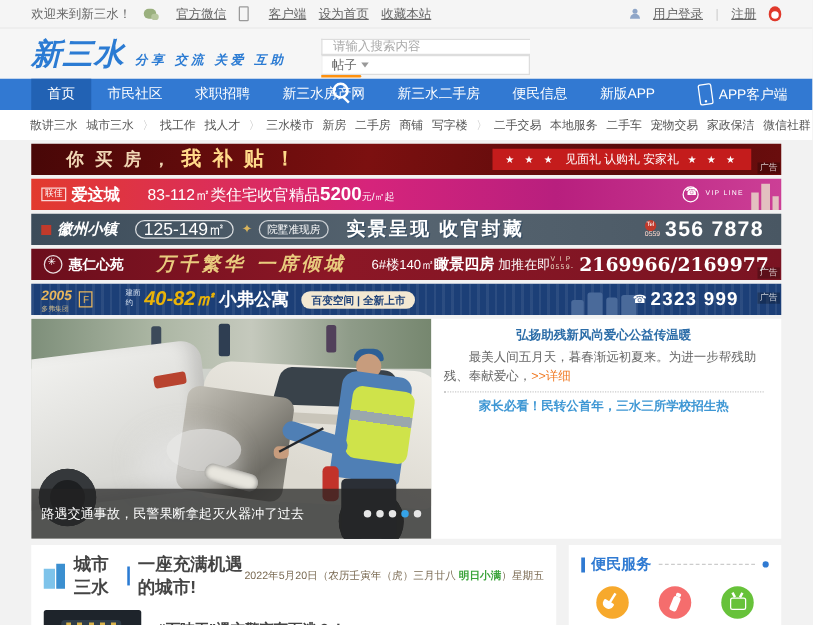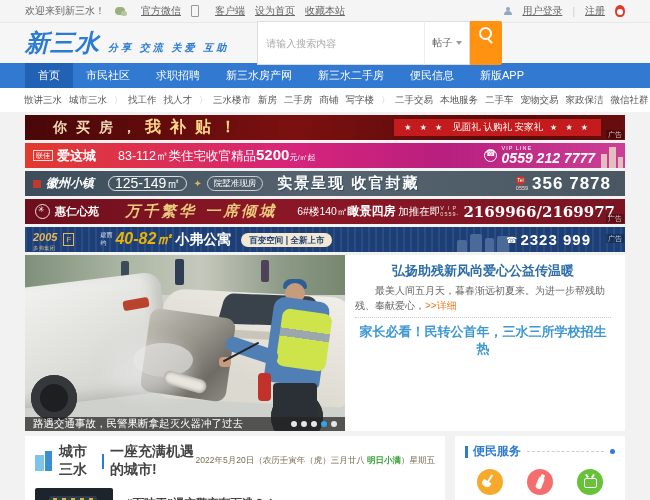--- a/index.html
+++ b/index.html
@@ -22,21 +22,21 @@
   .ic-user::after{content:"";position:absolute;left:0;top:4px;width:8px;height:4px;border-radius:4px 4px 0 0;background:#8fa6c8;}
   .ic-qq{width:10px;height:12px;background:#e0392b;border-radius:50% 50% 45% 45%;position:relative;display:inline-block;}
   .ic-qq::after{content:"";position:absolute;left:2px;top:4px;width:6px;height:6px;background:#fff;border-radius:50%;}
 
   
   .header{height:40px;background:#f6f6f6;display:flex;align-items:center;padding:0 25px;}
   .logo{display:flex;align-items:baseline;cursor:pointer;}
   .logo-main{font-family:"DejaVu Serif",serif;font-style:italic;font-weight:bold;
              font-size:24px;color:#2b7bd3;letter-spacing:1px;}
   .logo-tag{font-size:10px;color:#2b7bd3;margin-left:8px;letter-spacing:3px;font-style:italic;font-weight:bold;}
-  .searchbox{display:flex;align-items:stretch;margin-left:28px;height:44px;}
+  .searchbox{display:flex;align-items:stretch;margin-left:28px;height:24px;flex-direction:column;}
   .search-input{width:150px;border:1px solid #ddd;border-right:none;background:#fff;
                 font-size:10px;padding:0 8px;outline:none;color:#333;}
   .search-input::placeholder{color:#aaa;}
   .search-cat{display:flex;align-items:center;gap:4px;border:1px solid #ddd;border-left:1px solid #eee;
               background:#fff;padding:0 7px;font-size:10px;color:#666;cursor:pointer;}
   .caret{width:0;height:0;border-left:3px solid transparent;border-right:3px solid transparent;border-top:4px solid #999;}
   .search-btn{width:32px;border:none;background:#ff9210;cursor:pointer;position:relative;border-radius:0 2px 2px 0;}
   .ic-mag{position:absolute;left:9px;top:6px;width:9px;height:9px;border:2px solid #fff;border-radius:50%;}
   .ic-mag::after{content:"";position:absolute;left:8px;top:9px;width:2px;height:6px;background:#fff;transform:rotate(-45deg);}
 
@@ -157,30 +157,30 @@
   .ph-head{position:absolute;right:26px;top:0;width:20px;height:20px;background:#c79c7d;border-radius:50%;}
   .ph-cap{position:absolute;right:24px;top:-4px;width:24px;height:10px;background:#2d5f96;border-radius:8px 8px 2px 2px;}
   .ph-torso{position:absolute;right:6px;top:16px;width:56px;height:86px;background:#4f7fb5;border-radius:12px 10px 4px 4px;transform:rotate(8deg);}
   .ph-vest{position:absolute;right:2px;top:28px;width:50px;height:58px;border-radius:8px;transform:rotate(8deg);
            background:linear-gradient(#cfe34a 0 34%,#9aa7ad 34% 48%,#cfe34a 48% 100%);}
   .ph-arm{position:absolute;right:52px;top:60px;width:54px;height:15px;background:#4f7fb5;border-radius:8px;transform:rotate(18deg);}
   .ph-hand{position:absolute;right:100px;top:74px;width:12px;height:10px;background:#c79c7d;border-radius:4px;}
   .ph-pants{position:absolute;right:14px;top:100px;width:44px;height:48px;background:#2b2f36;border-radius:4px;}
   .ph-ext{position:absolute;right:74px;top:118px;width:13px;height:28px;background:#c2322a;border-radius:4px;}
   .ph-hose{position:absolute;right:84px;top:96px;width:40px;height:2px;background:#23262a;transform:rotate(-28deg);}
-  .caption{position:absolute;left:0;right:0;bottom:0;height:14px;background:rgba(35,35,35,.72);
+  .caption{position:absolute;left:0;right:0;bottom:0;height:40px;background:rgba(35,35,35,.72);
            display:flex;align-items:center;padding:0 8px;font-size:10.5px;color:#fff;white-space:nowrap;}
   .dots{margin-left:auto;display:flex;gap:4px;}
   .dot{width:6px;height:6px;border-radius:50%;background:#e6e6e6;cursor:pointer;}
   .dot.active{background:#35a3e8;}
 
   .news{flex:1;padding:2px 14px 0 10px;overflow:hidden;}
   .news-item{padding:5px 0 4px;border-bottom:1px dotted #ccc;}
   .news-item:last-child{border-bottom:none;}
-  .news-title{font-size:13px;font-weight:bold;text-align:center;cursor:pointer;line-height:1.35;}
+  .news-title{font-size:10px;font-weight:bold;text-align:center;cursor:pointer;line-height:1.35;}
   .news-title.t1{color:#2c6da8;}
   .news-title.t2,.news-title.t3{color:#3e97d4;}
   .news-body{font-size:10px;color:#666;line-height:1.5;margin-top:3px;text-indent:2em;}
   .more-link{color:#f07820;cursor:pointer;text-indent:0;font-size:10px;}
 
   
   .bottom{margin:5px 25px 0;display:flex;gap:10px;align-items:stretch;height:70px;}
   .city-card{width:420px;background:#fff;padding:7px 10px;box-sizing:border-box;flex:0 0 auto;}
   .city-head{display:flex;align-items:center;}
   .ic-building{width:17px;height:20px;position:relative;margin-right:7px;flex:0 0 auto;}
@@ -262,20 +262,24 @@
   </div>
 
   <div class="mainnav">
     <span class="nav-item active">首页</span>
     <span class="nav-item">市民社区</span>
     <span class="nav-item">求职招聘</span>
     <span class="nav-item">新三水房产网</span>
     <span class="nav-item">新三水二手房</span>
     <span class="nav-item">便民信息</span>
     <span class="nav-item">新版APP</span>
+    <div class="nav-app">
+      <i class="ic-appphone"></i>
+      <span>APP客户端</span>
+    </div>
   </div>
 
   <div class="subnav">
     <span class="sn-item">散讲三水</span>
     <span class="sn-item">城市三水</span>
     <span class="sn-sep">〉</span>
     <span class="sn-item">找工作</span>
     <span class="sn-item">找人才</span>
     <span class="sn-sep">〉</span>
     <span class="sn-item">三水楼市</span>
@@ -308,21 +312,20 @@
     <div class="banner b2">
       <span class="b2-logo">
         <span class="b2-logo-sm">联佳</span>
         <b>爱这城</b>
       </span>
       <span class="b2-text"><span>83-112㎡类住宅收官精品</span><b>5200</b><span class="sub">元/㎡起</span></span>
       <span class="b2-phone">
         <i class="ic-tel"></i>
         <span class="b2-vip">
             <em>VIP LINE</em>
-            <b>0559 212 7777</b>
           </span>
       </span>
       <span class="b2-bldg">
         <i style="left:0;width:6px;height:14px;"></i>
           <i style="left:8px;width:7px;height:21px;"></i>
           <i style="left:17px;width:5px;height:11px;"></i>
       </span>
     </div>
 
     <div class="banner b3">

